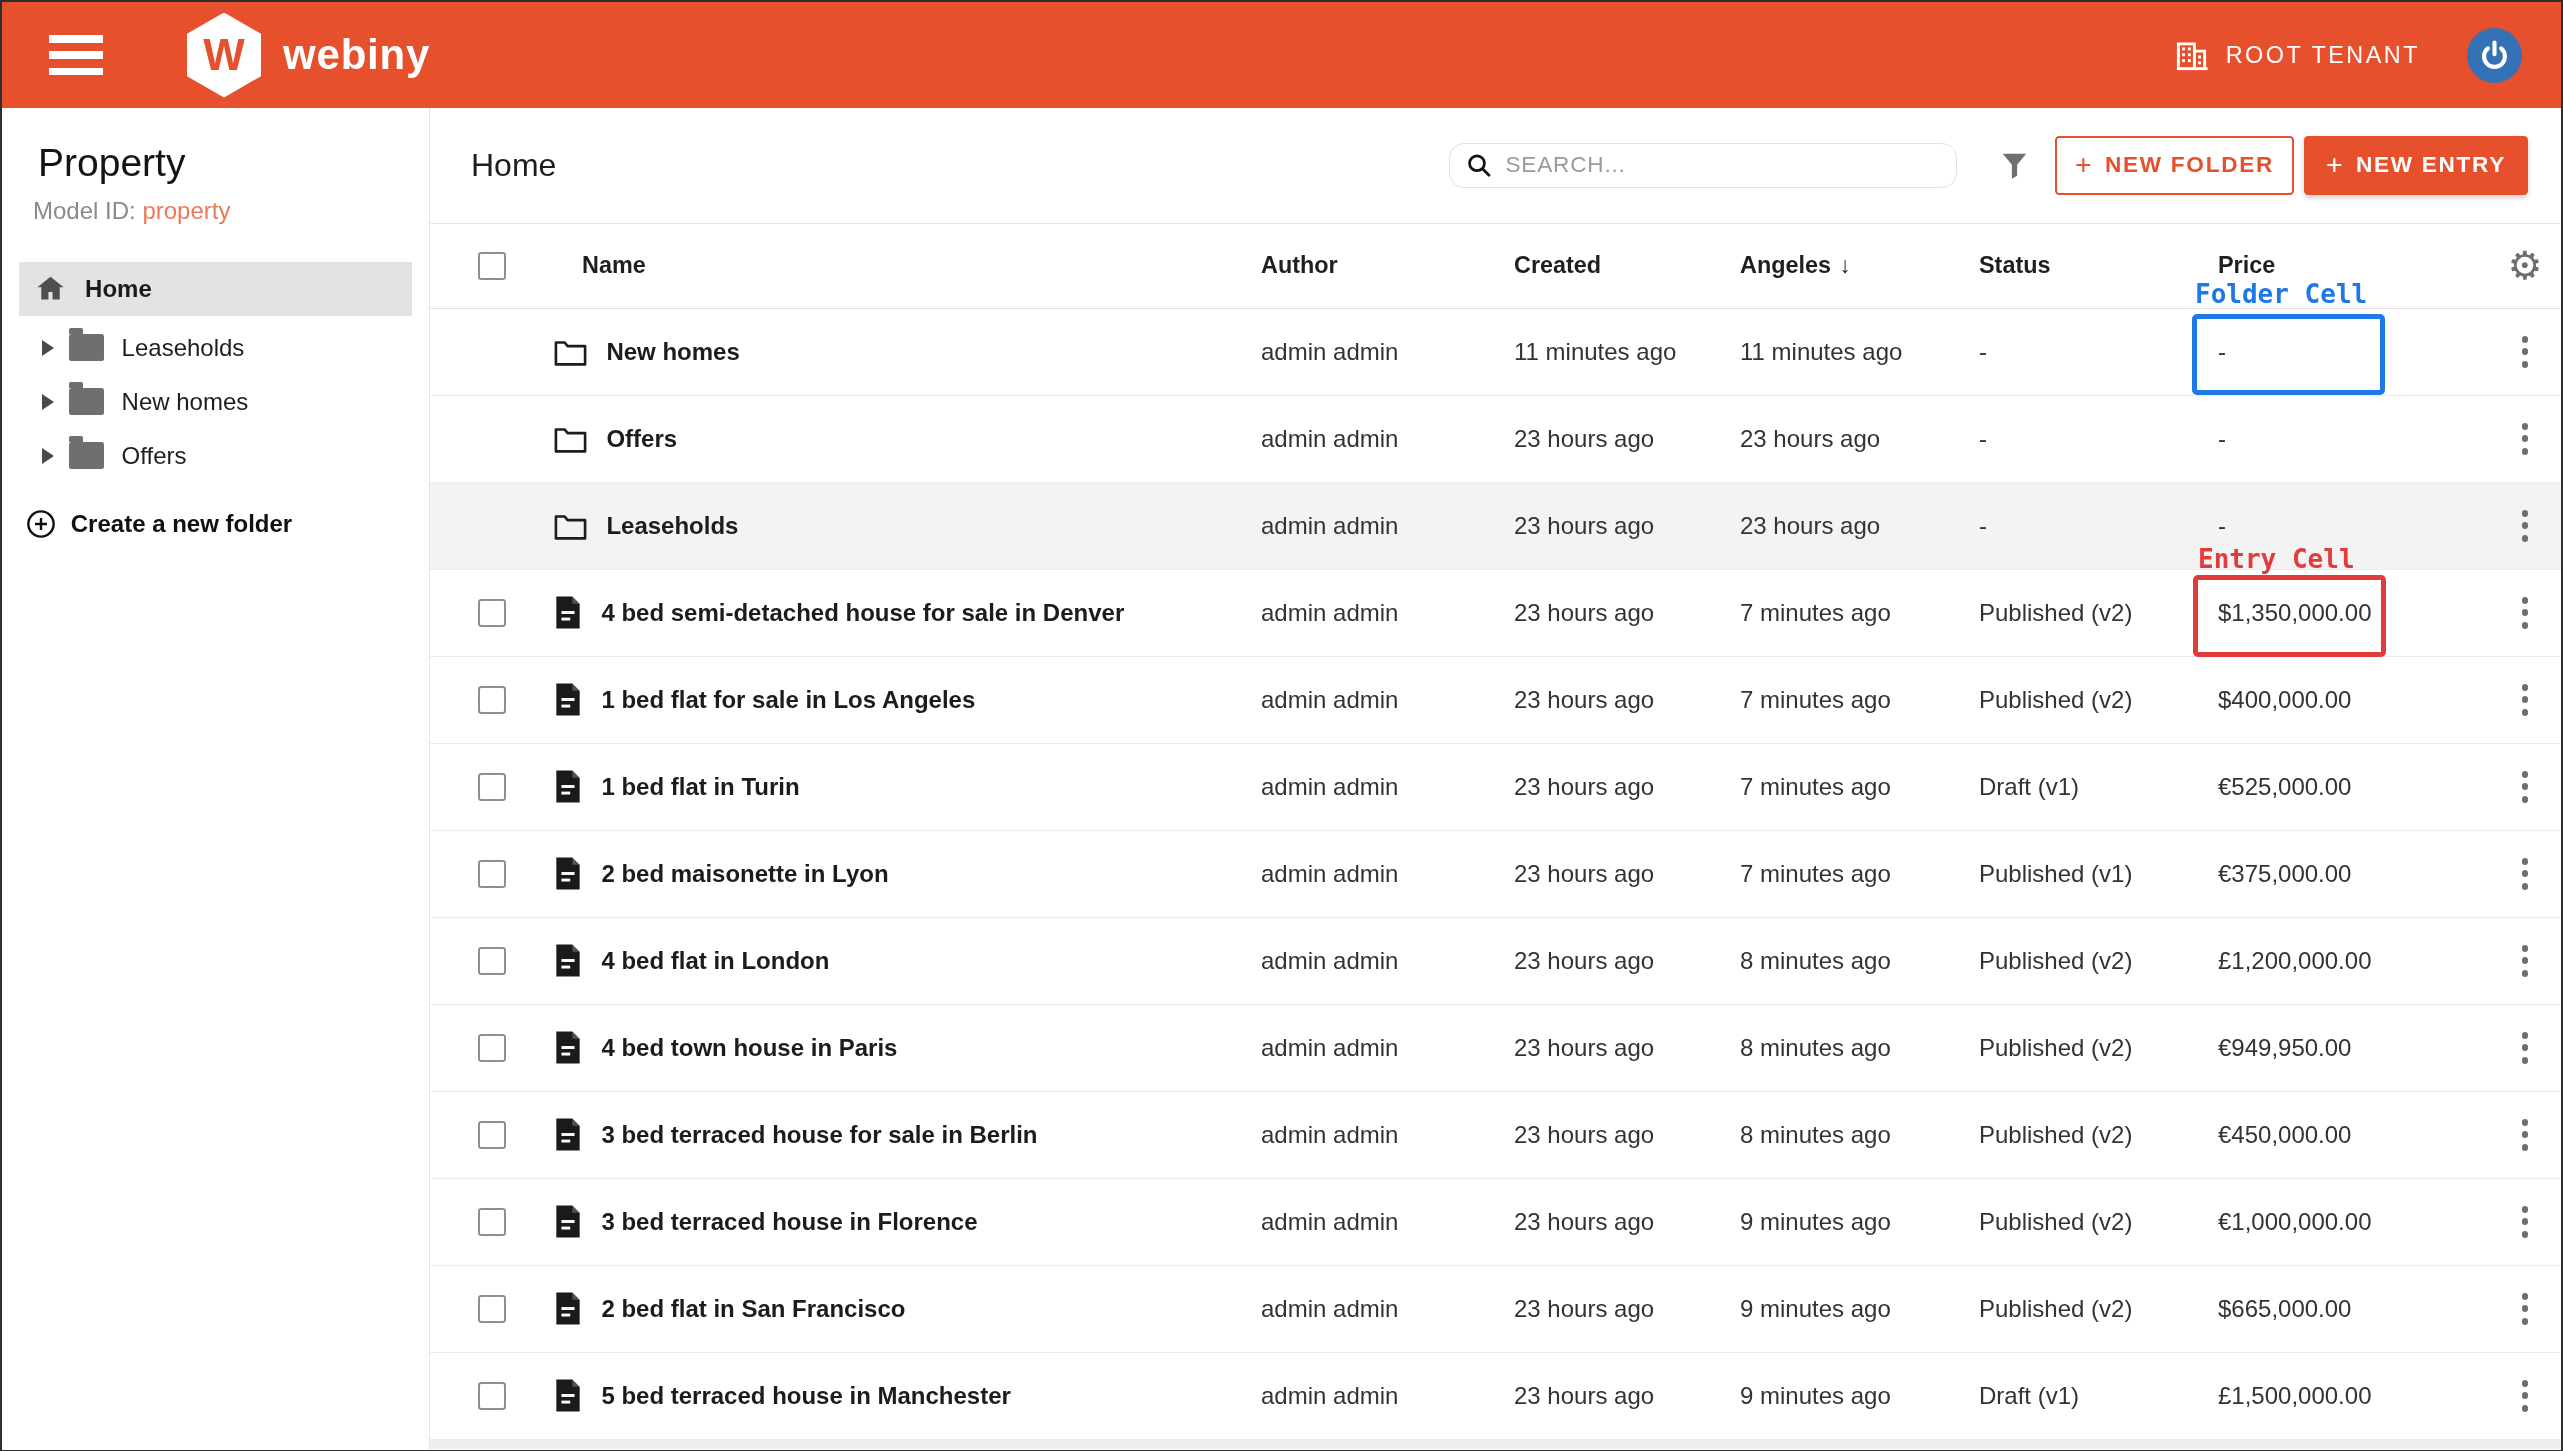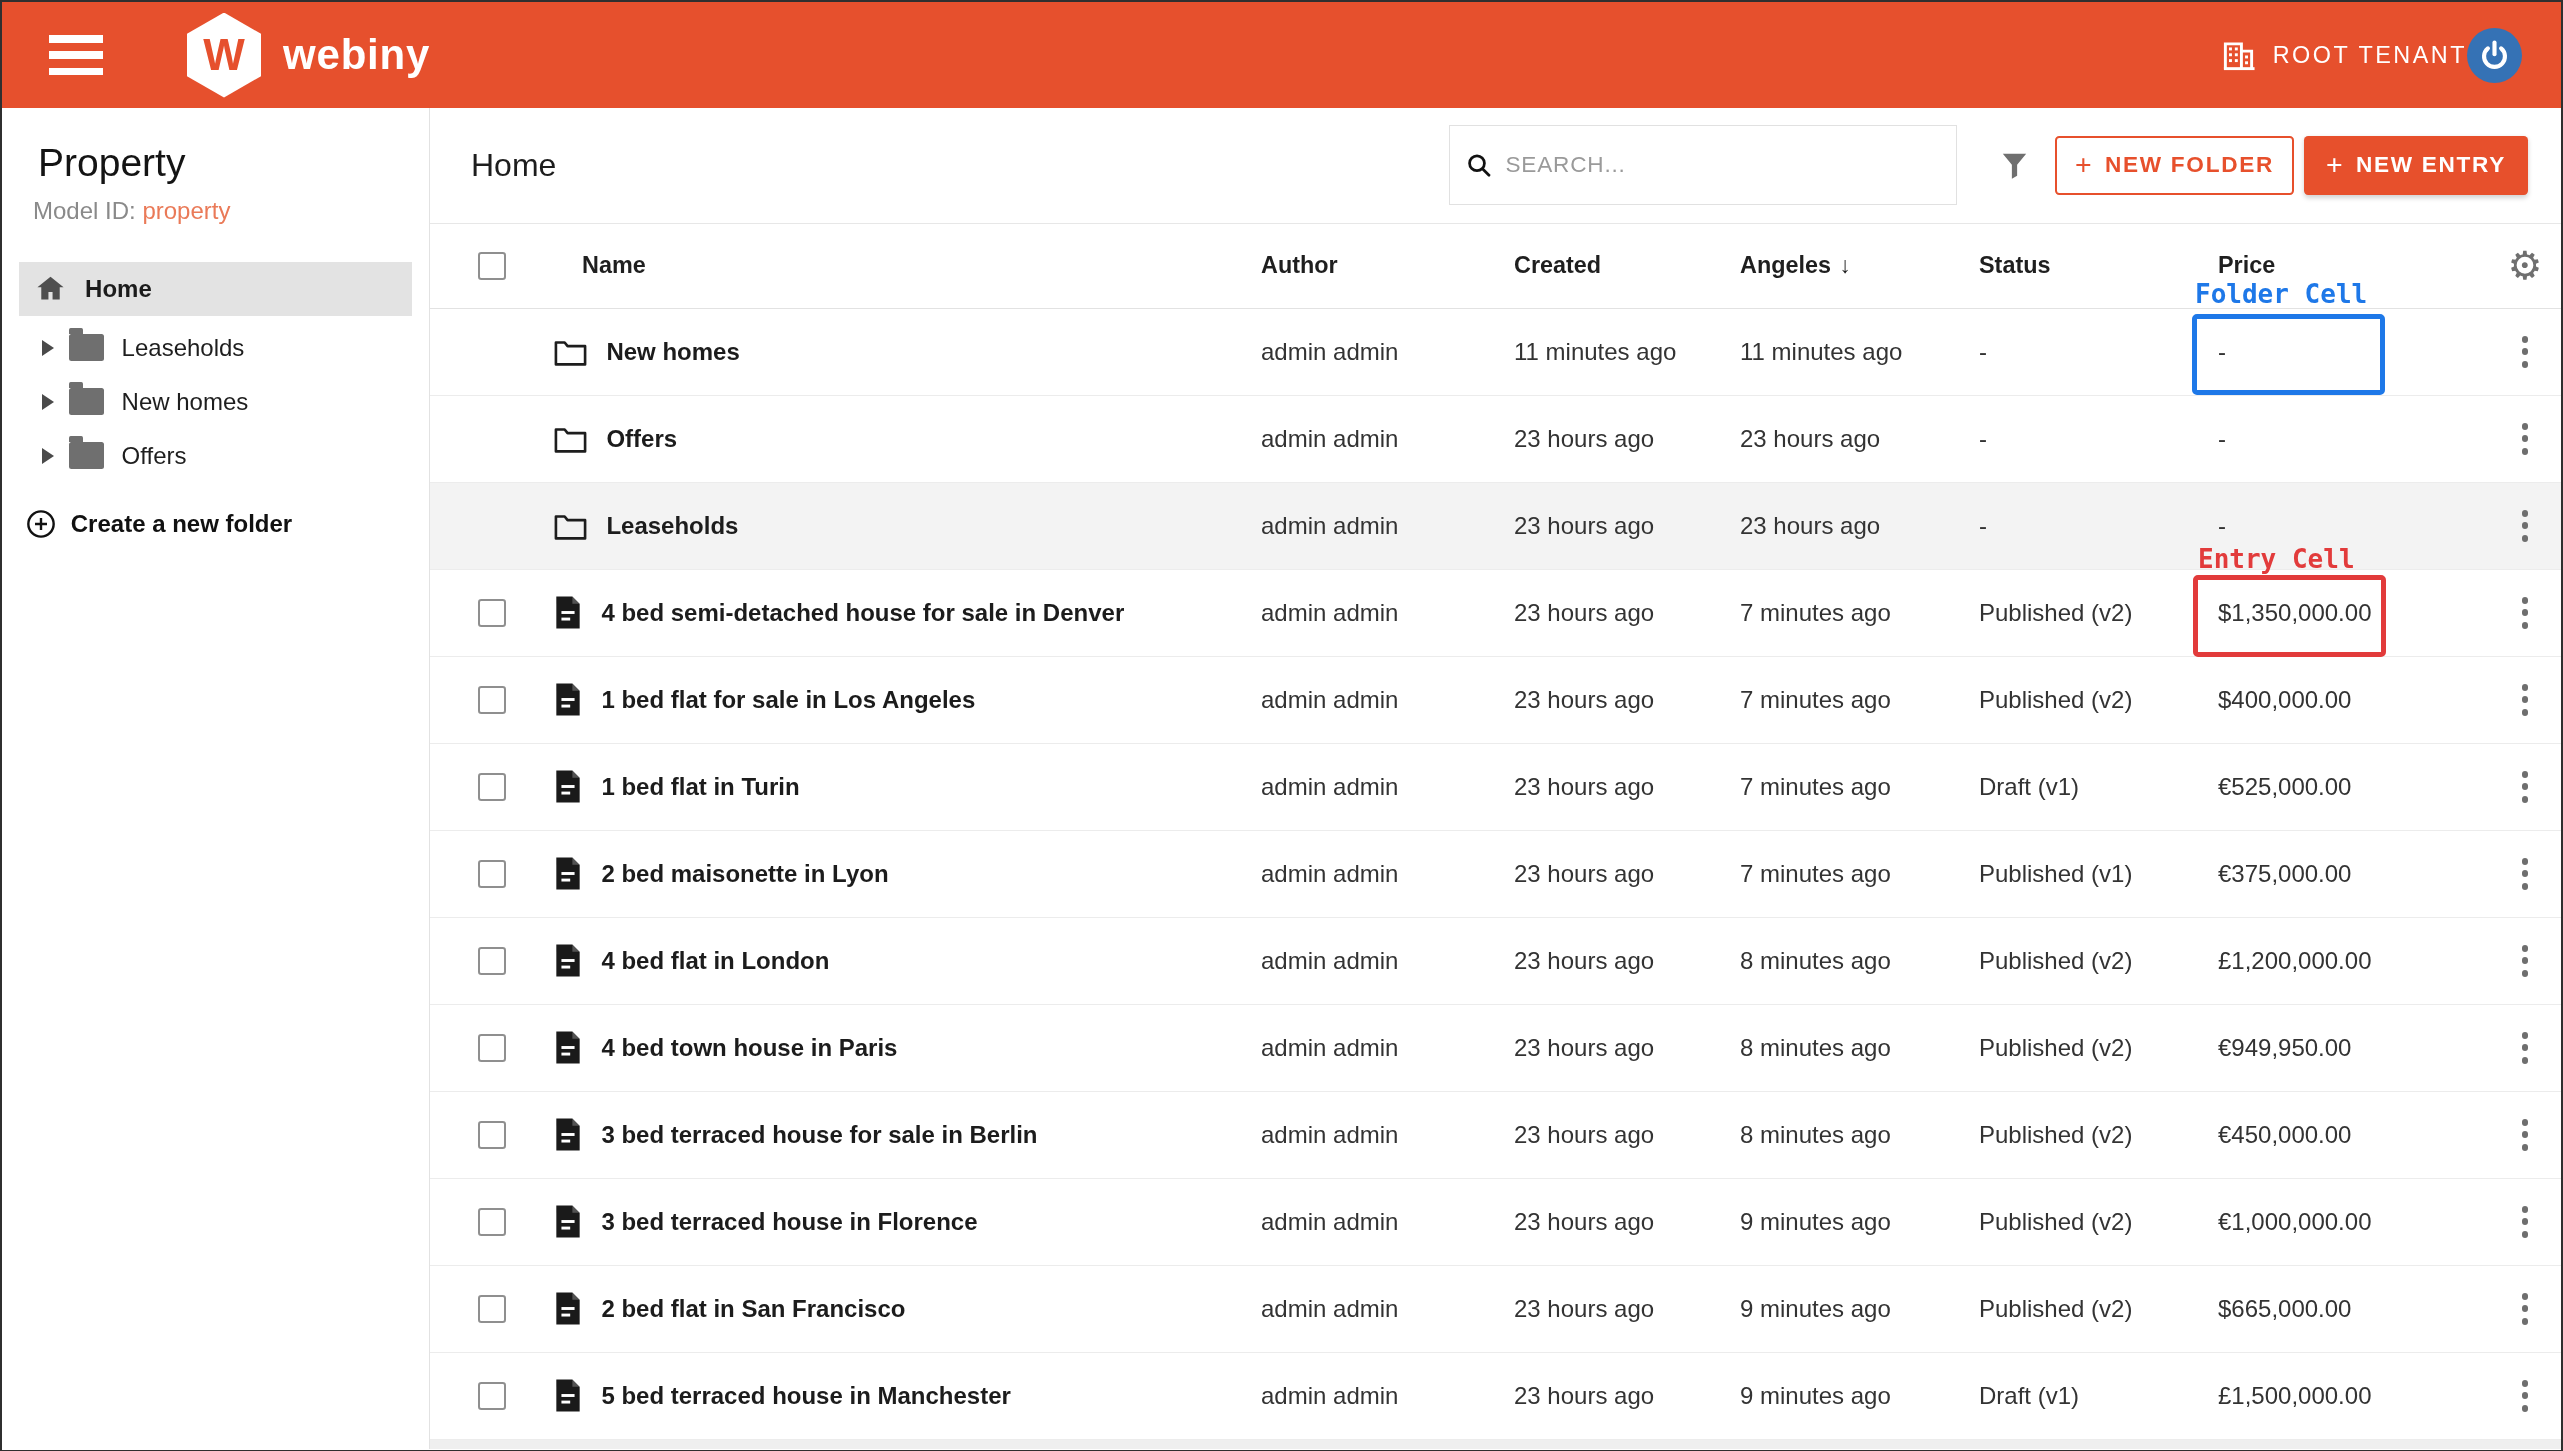--- a/index.html
+++ b/index.html
@@ -8,21 +8,21 @@
   .page { position:relative; width:2563px; height:1452px; border:2.5px solid #2f2f2f; overflow:hidden; background:#fff; }
 
   
   .topbar { height:106px; background:#E6502D; display:flex; align-items:center; padding:0 39px 0 47px; }
   .hamburger { width:54px; height:40px; display:flex; flex-direction:column; justify-content:space-between; cursor:pointer; }
   .hamburger span { display:block; height:7.5px; background:#fff; }
   .brand { display:flex; align-items:center; margin-left:84px; }
   .hex { width:74px; height:85px; background:#fff; clip-path:polygon(50% 0%,100% 25%,100% 75%,50% 100%,0% 75%,0% 25%); display:flex; align-items:center; justify-content:center; }
   .hex b { color:#E6502D; font-size:44px; font-weight:700; }
   .brand-text { color:#fff; font-size:42px; font-weight:700; margin-left:22px; letter-spacing:0.8px; }
-  .topbar-right { margin-left:auto; display:flex; align-items:center; }
+  .topbar-right { margin-left:auto; display:flex; align-items:center; gap:47px; }
   .tenant { display:flex; align-items:center; gap:16.7px; color:#fff; cursor:pointer; }
   .tenant-label { font-size:23.4px; letter-spacing:2.5px; font-weight:400; }
   .avatar { width:55px; height:55px; border-radius:50%; background:#3572B5; display:flex; align-items:center; justify-content:center; cursor:pointer; }
 
   
   .shell { display:flex; height:1341px; }
   .sidebar { width:428px; border-right:1.7px solid #E2E2E2; background:#fff; padding-top:33px; flex:none; }
   .sb-title { font-size:39px; font-weight:400; color:#141414; padding-left:36px; }
   .model-id { padding-left:31px; margin-top:11.7px; font-size:24px; color:#8A8A8A; }
   .model-id a { color:#EA7A58; text-decoration:none; }
@@ -35,21 +35,21 @@
   .folder-fill::before { content:""; position:absolute; top:-5.9px; left:0; width:14.2px; height:5.9px; background:#6F6F6F; border-radius:1.7px 1.7px 0 0; }
   .tree-item span { font-size:24px; color:#1e1e1e; }
   .create-folder { display:flex; align-items:center; gap:13.4px; margin:25px 0 0 23.4px; cursor:pointer; }
   .create-folder b { font-size:24px; color:#111; }
 
   
   .main { flex:1; display:flex; flex-direction:column; min-width:0; }
   .page-header { height:116px; display:flex; align-items:center; border-bottom:1.7px solid #E7E7E7; padding-left:41px; padding-right:33px; }
   .page-title { font-size:32px; font-weight:400; color:#1d1d1d; }
   .header-right { margin-left:auto; display:flex; align-items:center; }
-  .searchbox { width:508px; height:80px; border:1.7px solid #E1E1E1; border-radius:0; display:flex; align-items:center; padding:0 15px; background:#fff; }
+  .searchbox { width:508px; height:45px; border:1.7px solid #E1E1E1; border-radius:15px; display:flex; align-items:center; padding:0 15px; background:#fff; }
   .searchbox input { border:none; outline:none; font-size:22.6px; letter-spacing:0.8px; color:#333; width:100%; margin-left:13.4px; font-family:"Liberation Sans","DejaVu Sans",sans-serif; }
   .searchbox input::placeholder { color:#9A9A9A; }
   .filter-btn { margin-left:40px; cursor:pointer; display:flex; }
   .btn { height:59px; border-radius:4.2px; display:flex; align-items:center; justify-content:center; font-size:22.6px; font-weight:600; letter-spacing:1.7px; cursor:pointer; }
   .btn .plus { font-size:28.5px; font-weight:400; margin-right:11.7px; position:relative; top:-0.8px; }
   .btn-outline { margin-left:23.4px; width:239px; border:2.5px solid #E7502C; color:#E7502C; background:#fff; }
   .btn-solid { margin-left:10px; width:224px; background:#E7502C; color:#fff; box-shadow:0 2.5px 5px rgba(0,0,0,.18); }
 
   
   .table-wrap { position:relative; flex:1; }

